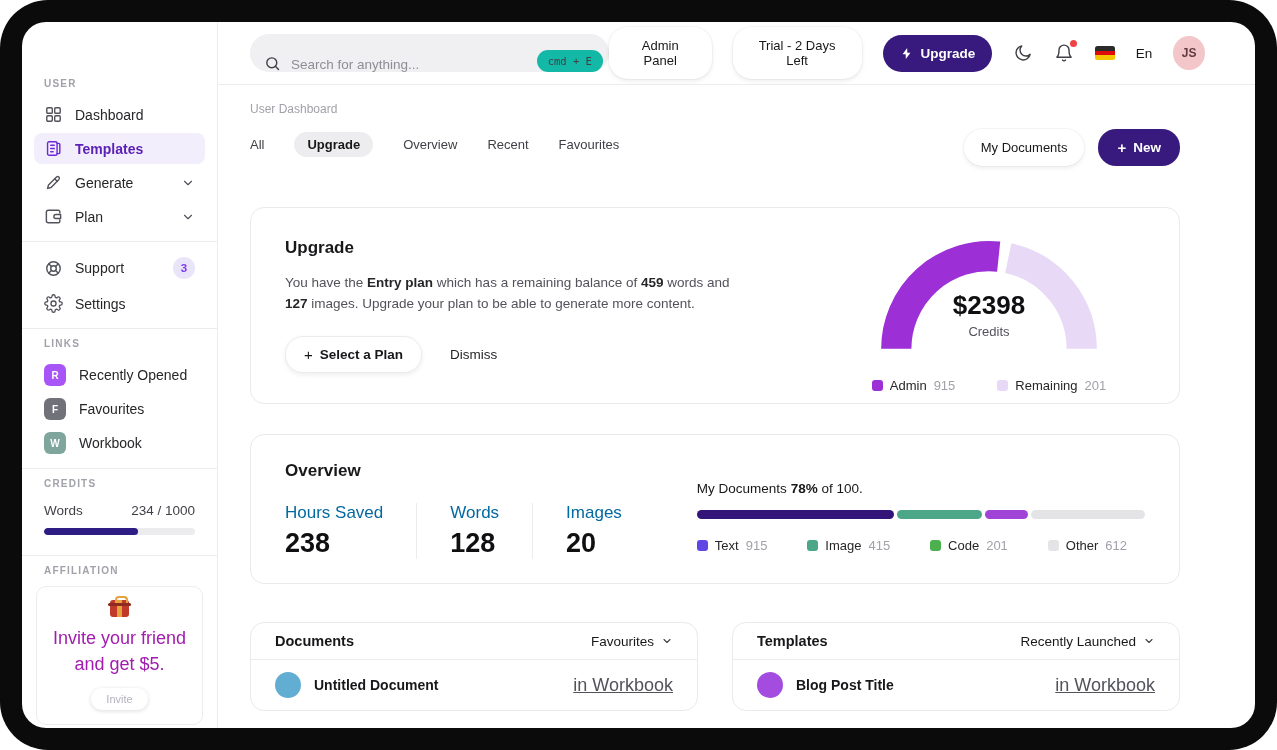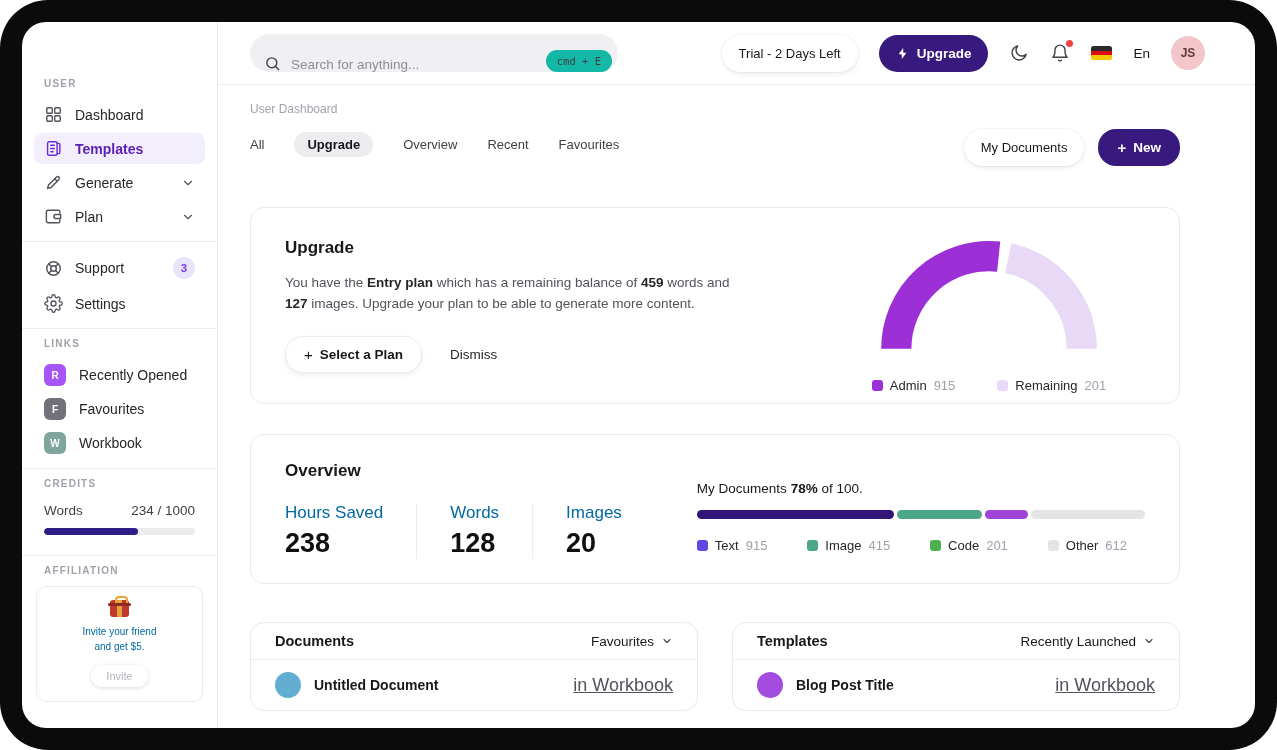--- a/index.html
+++ b/index.html
@@ -25,21 +25,21 @@
                 display:flex; align-items:center; justify-content:center; }
   .credits { padding:4px 10px 0; }
   .credits-row { display:flex; justify-content:space-between; font-size:13.5px; color:#3f3f46; }
   .credits-track { margin-top:10px; height:7px; border-radius:4px; background:#ececee; overflow:hidden; }
   .credits-fill { height:100%; border-radius:4px; }
   .affil-card { margin:6px 2px 0; border:1px solid #ececf0; border-radius:10px; padding:13px 8px 14px; text-align:center; }
   .gift { width:19px; height:17px; margin:0 auto 8px; position:relative; border-radius:3px;
           background:linear-gradient(90deg,#c0392b 0 7px,#e6a23c 7px 12px,#c0392b 12px 100%); }
   .gift:before { content:""; position:absolute; left:-2px; right:-2px; top:3px; height:3px; background:#8e2a20; border-radius:2px; }
   .gift:after { content:""; position:absolute; left:5px; top:-4px; width:9px; height:5px; border:2px solid #e6a23c; border-bottom:none; border-radius:4px 4px 0 0; }
-  .affil-text { font-size:10px; color:#0369a1; line-height:1.45; }
+  .affil-text { font-size:18px; color:#a21caf; line-height:1.45; }
   .invite-btn { margin-top:11px; display:inline-block; background:#fff; border:none; cursor:pointer;
                 border-radius:13px; padding:5px 15px; font-size:11px; color:#b3b3bb;
                 box-shadow:0 1px 4px rgba(0,0,0,.14); font-family:inherit; }
 
   
   .main { flex:1; display:flex; flex-direction:column; min-width:0; }
   .topbar { height:63px; flex-shrink:0; border-bottom:1px solid #ececf0; display:flex; align-items:center;
             padding:0 50px 0 32px; }
   .search { width:368px; height:38px; background:#f0f0f2; border-radius:19px; display:flex; align-items:flex-end;
             gap:10px; padding:0 6px 0 14px; }
@@ -237,20 +237,21 @@
     <header class="topbar">
       <div class="search">
         <svg width="17" height="17" viewBox="0 0 24 24" fill="none" stroke="#3f3f46" stroke-width="2" stroke-linecap="round">
             <circle cx="11" cy="11" r="7"></circle>
             <path d="M20.5 20.5 16 16"></path>
           </svg>
         <input placeholder="Search for anything..." style="">
         <span class="kbd">cmd + E</span>
       </div>
       <div class="topbar-right">
+        <button class="pill-btn">Admin Panel</button>
         <button class="pill-btn">Trial - 2 Days Left</button>
         <button class="upgrade-btn" style="background: rgb(56, 25, 125);">
           <svg width="13" height="13" viewBox="0 0 24 24" fill="#fff">
               <path d="M13.2 2 4.8 13.4h5.6L10.8 22l8.4-11.4h-5.6L13.2 2Z"></path>
             </svg>
           <span>Upgrade</span>
         </button>
         <button class="icon-btn">
           <svg width="20" height="20" viewBox="0 0 24 24" fill="none" stroke="currentColor" stroke-width="1.7" stroke-linecap="round" stroke-linejoin="round">
               <path d="M20.5 13.5A8.5 8.5 0 1 1 10.5 3.5a6.8 6.8 0 0 0 10 10Z"></path>
@@ -306,20 +307,24 @@
             </button>
             <button class="dismiss-btn">Dismiss</button>
           </div>
         </div>
 
         <div class="gauge-block">
           <svg width="252" height="127" viewBox="0 0 230 126">
             <path d="M 23 110 A 92 92 0 0 1 124.6 18.5" fill="none" stroke-width="30" stroke="#9c2fd6"></path>
             <path d="M 134.1 20 A 92 92 0 0 1 207 110" fill="none" stroke-width="30" stroke="#e8d9f6"></path>
           </svg>
+          <div class="gauge-center">
+            <div class="gauge-value">$2398</div>
+            <div class="gauge-caption">Credits</div>
+          </div>
           <div class="legend-row">
             <span class="legend-item">
               <span class="legend-sq" style="background: rgb(156, 47, 214);"></span>
               <span class="legend-label">Admin</span>
               <span class="legend-val">915</span>
             </span>
             <span class="legend-item">
               <span class="legend-sq" style="background: rgb(232, 217, 246);"></span>
               <span class="legend-label">Remaining</span>
               <span class="legend-val">201</span>

